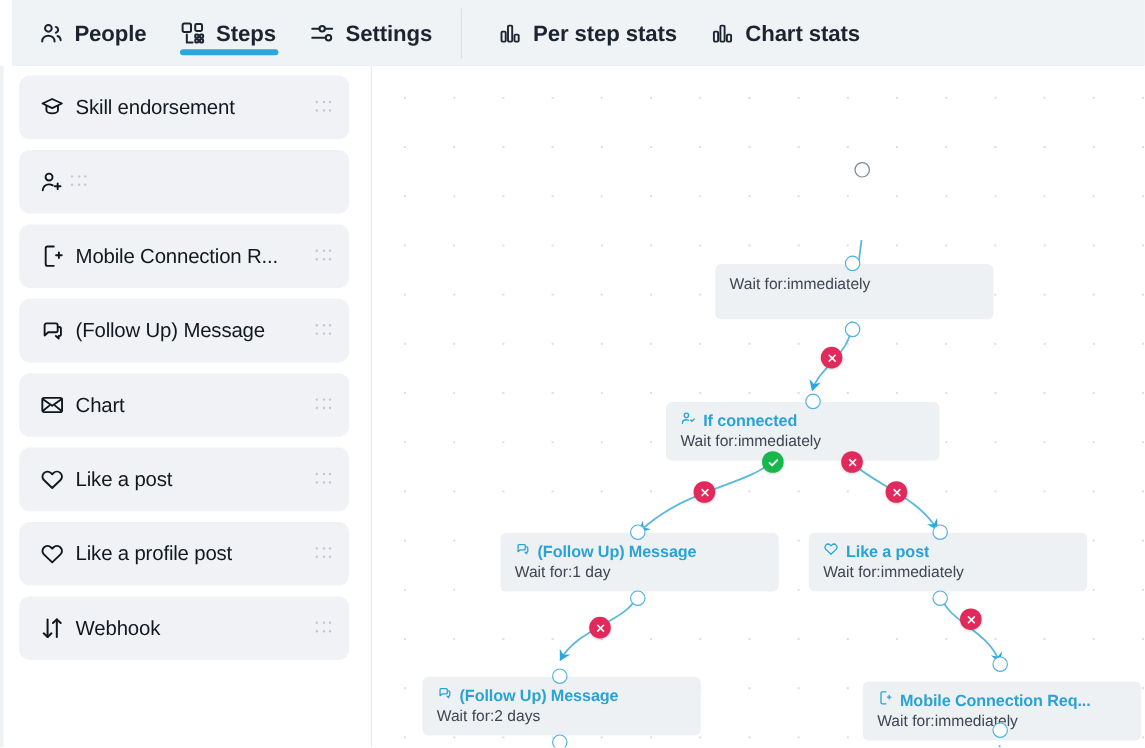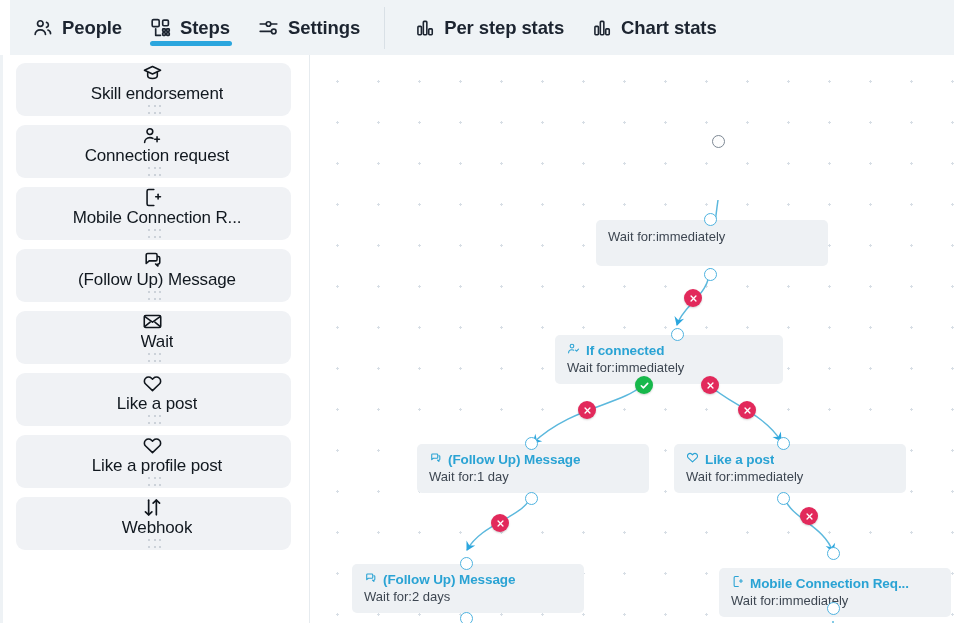--- a/index.html
+++ b/index.html
@@ -54,21 +54,20 @@
   .side-list { padding: 8px 18px 0 16px; }
   .side-item {
     position: relative;
     display: flex; align-items: center;
     height: 53px;
     margin-bottom: 9px;
     background: #f0f2f5;
     border-radius: 9px;
     padding: 0 14px 0 17px;
     cursor: grab;
-    flex-direction: column;
   }
   .side-item .sico {
     width: 26px; flex: none;
     display: flex; align-items: center; justify-content: flex-start;
     color: #10161d;
   }
   .side-item .slabel {
     flex: 1;
     font-size: 17px;
     font-weight: 400;
@@ -259,21 +258,20 @@
 
       <div class="side-item">
         <span class="sico">
           <svg width="21" height="21" viewBox="0 0 24 24" fill="none" stroke="#10161d" stroke-width="1.8" stroke-linecap="round" stroke-linejoin="round">
             <circle cx="9" cy="7.5" r="3.3"></circle>
             <path d="M3 20c0-3.3 2.7-5.6 6-5.6 1.3 0 2.5.3 3.5 1"></path>
             <path d="M17.2 13.6v5.4"></path>
               <path d="M14.5 16.3h5.4"></path>
           </svg>
         </span>
-        <span class="slabel">Connection request</span>
         <span class="drag-handle">
             <i></i>
             <i></i>
             <i></i>
             <i></i>
             <i></i>
             <i></i>
           </span>
       </div>
 
@@ -317,21 +315,21 @@
 
       <div class="side-item">
         <span class="sico">
           <svg width="21" height="21" viewBox="0 0 24 24" fill="none" stroke="#10161d" stroke-width="1.8" stroke-linecap="round" stroke-linejoin="round">
             <rect x="2.6" y="5.2" width="18.8" height="13.6" rx="1.8"></rect>
             <path d="m2.9 6.2 9.1 6.6 9.1-6.6"></path>
             <path d="m3 17.8 6.3-5.2"></path>
               <path d="m21 17.8-6.3-5.2"></path>
           </svg>
         </span>
-        <span class="slabel">Wait</span>
+        <span class="slabel">Chart</span>
         <span class="drag-handle">
             <i></i>
             <i></i>
             <i></i>
             <i></i>
             <i></i>
             <i></i>
           </span>
       </div>
 

